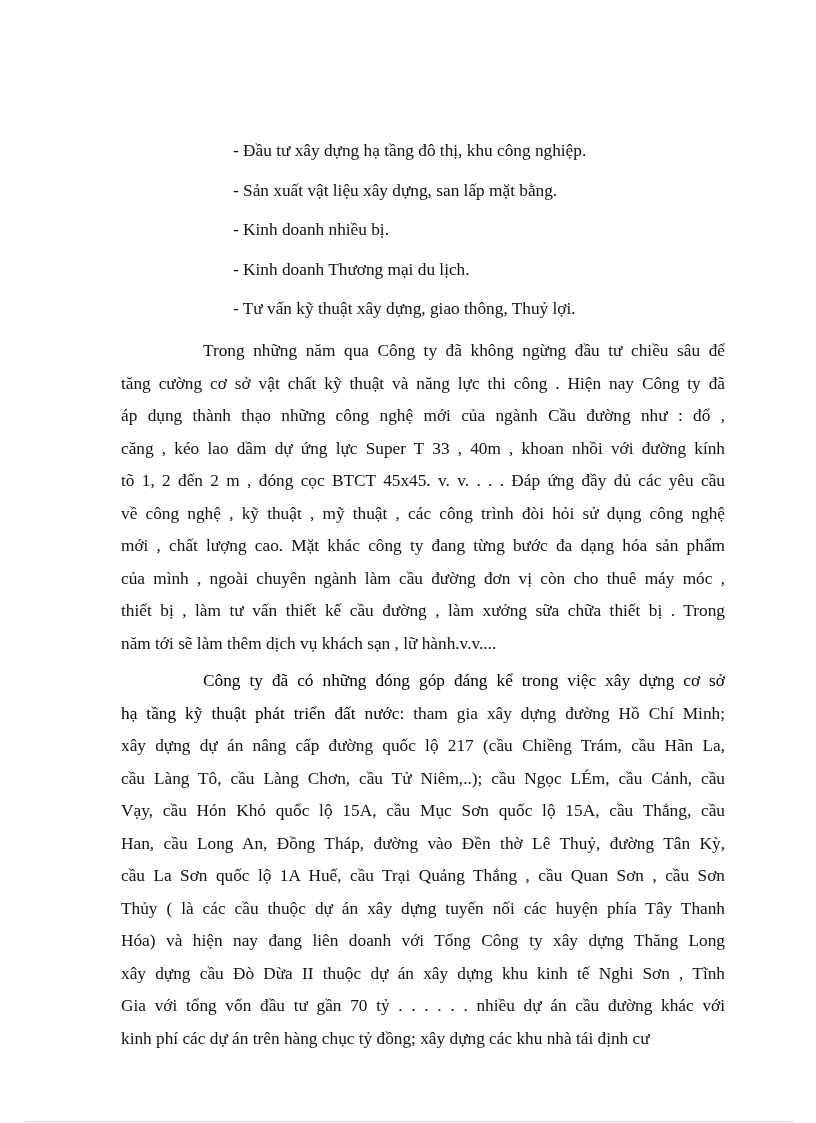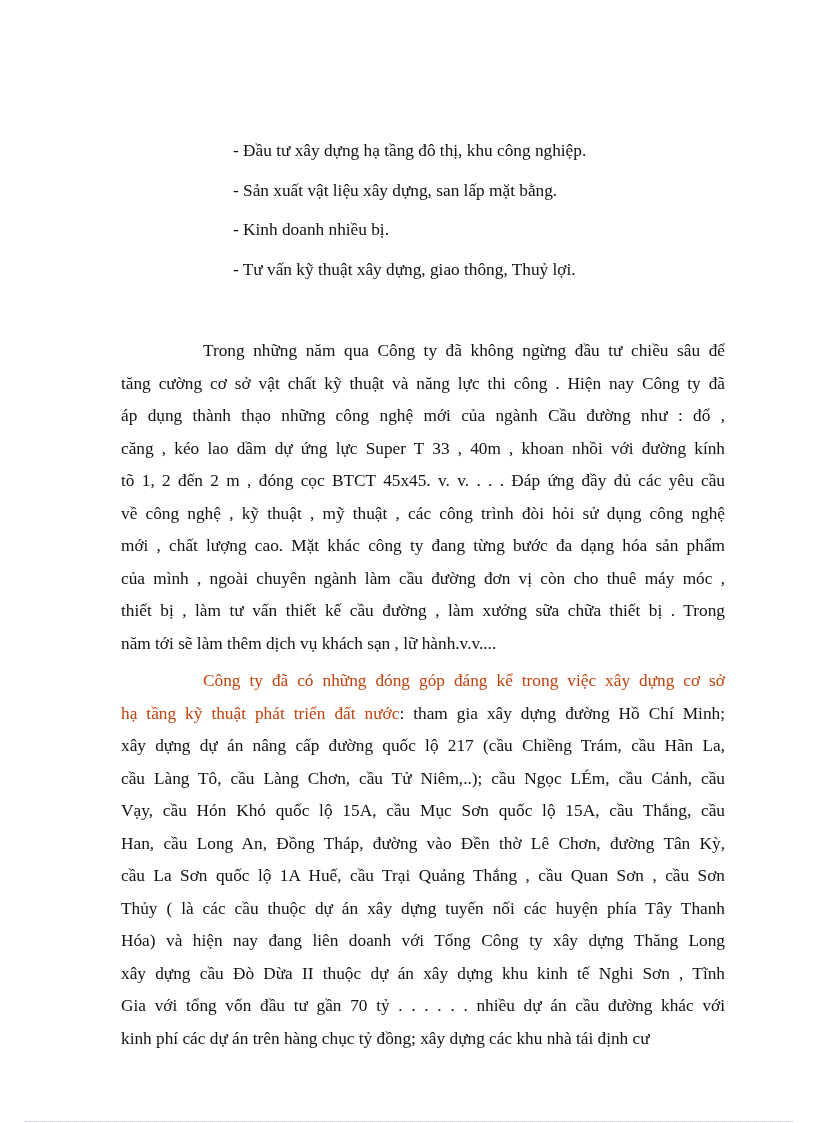--- a/index.html
+++ b/index.html
@@ -49,39 +49,40 @@
       text-align: justify;
     }
     .para .line.last {
       text-align-last: left;
     }
     .para .line.indent {
       padding-left: 82px;
     }
     #para1 { top: 335px; }
     #para2 { top: 665px; }
-    .red { color: #c2410c; }
+    .red { color: #000000; }
     .dotted-rule {
       position: absolute;
       left: 25px;
       width: 768px;
       top: 1121px;
       height: 0;
       border-top: 1px dotted #b8b8f0;
     }
   </style>
 </head>
 <body>
 
 <div class="page">
 
   <div class="bullets">
     <div class="bullet">- Đầu tư xây dựng hạ tầng đô thị, khu công nghiệp.</div>
     <div class="bullet">- Sản xuất vật liệu  xây dựng, san lấp mặt bằng.</div>
     <div class="bullet">- Kinh  doanh nhiều bị.</div>
+    <div class="bullet">- Kinh  doanh Thương mại du lịch.</div>
     <div class="bullet">- Tư vấn kỹ thuật xây dựng, giao thông, Thuỷ lợi.</div>
   </div>
 
   <div class="para" id="para1">
     <span class="line indent">Trong những năm qua Công ty đã không ngừng đầu tư chiều sâu để</span>
     <span class="line">tăng cường cơ sở vật chất kỹ thuật và năng lực thi công . Hiện nay Công ty đã</span>
     <span class="line">áp dụng thành thạo những công nghệ mới của ngành Cầu đường như : đổ ,</span>
     <span class="line">căng , kéo lao dầm dự ứng lực Super T 33 , 40m , khoan nhồi với đường kính</span>
     <span class="line">tõ 1, 2  đến 2 m , đóng cọc BTCT 45x45. v. v. . . . Đáp ứng đầy đủ các yêu cầu</span>
     <span class="line">về công nghệ , kỹ thuật , mỹ thuật , các công trình đòi hỏi sử dụng công nghệ</span>
@@ -90,21 +91,21 @@
     <span class="line">thiết bị , làm tư vấn thiết kế cầu đường , làm xưởng sữa chữa thiết bị . Trong</span>
     <span class="line last">năm tới sẽ làm thêm dịch vụ khách sạn , lữ hành.v.v....</span>
   </div>
 
   <div class="para" id="para2">
     <span class="line indent red">Công ty đã  có những đóng góp đáng kể trong việc xây dựng cơ sở</span>
     <span class="line"><span class="red">hạ tầng kỹ thuật phát triển đất nước</span><span>: tham gia xây dựng đường Hồ Chí Minh;</span></span>
     <span class="line">xây dựng dự án nâng cấp đường quốc lộ 217 (cầu Chiềng Trám, cầu Hãn La,</span>
     <span class="line">cầu Làng Tô, cầu Làng Chơn, cầu Tử Niêm,..); cầu Ngọc LÉm, cầu Cảnh, cầu</span>
     <span class="line">Vạy, cầu Hón Khó quốc lộ 15A, cầu Mục Sơn quốc lộ 15A, cầu Thắng, cầu</span>
-    <span class="line">Han, cầu Long An, Đồng Tháp, đường vào Đền thờ Lê Chơn, đường Tân Kỳ,</span>
+    <span class="line">Han, cầu Long An, Đồng Tháp, đường vào Đền thờ Lê Thuỷ, đường Tân Kỳ,</span>
     <span class="line">cầu La Sơn quốc lộ 1A Huế, cầu Trại Quảng Thắng , cầu Quan Sơn , cầu Sơn</span>
     <span class="line">Thủy ( là các cầu thuộc dự án xây dựng tuyến nối các huyện phía Tây Thanh</span>
     <span class="line">Hóa) và hiện nay đang liên  doanh với Tổng Công ty xây dựng Thăng Long</span>
     <span class="line">xây dựng cầu Đò Dừa II thuộc dự án xây dựng khu kinh  tế Nghi  Sơn , Tĩnh</span>
     <span class="line">Gia với tổng vốn đầu tư gần 70 tỷ . . . . . . nhiều dự án cầu đường khác với</span>
     <span class="line last">kinh phí các dự án trên hàng chục tỷ đồng; xây dựng các khu nhà tái định cư</span>
   </div>
 
   <div class="dotted-rule"></div>
 </div>

